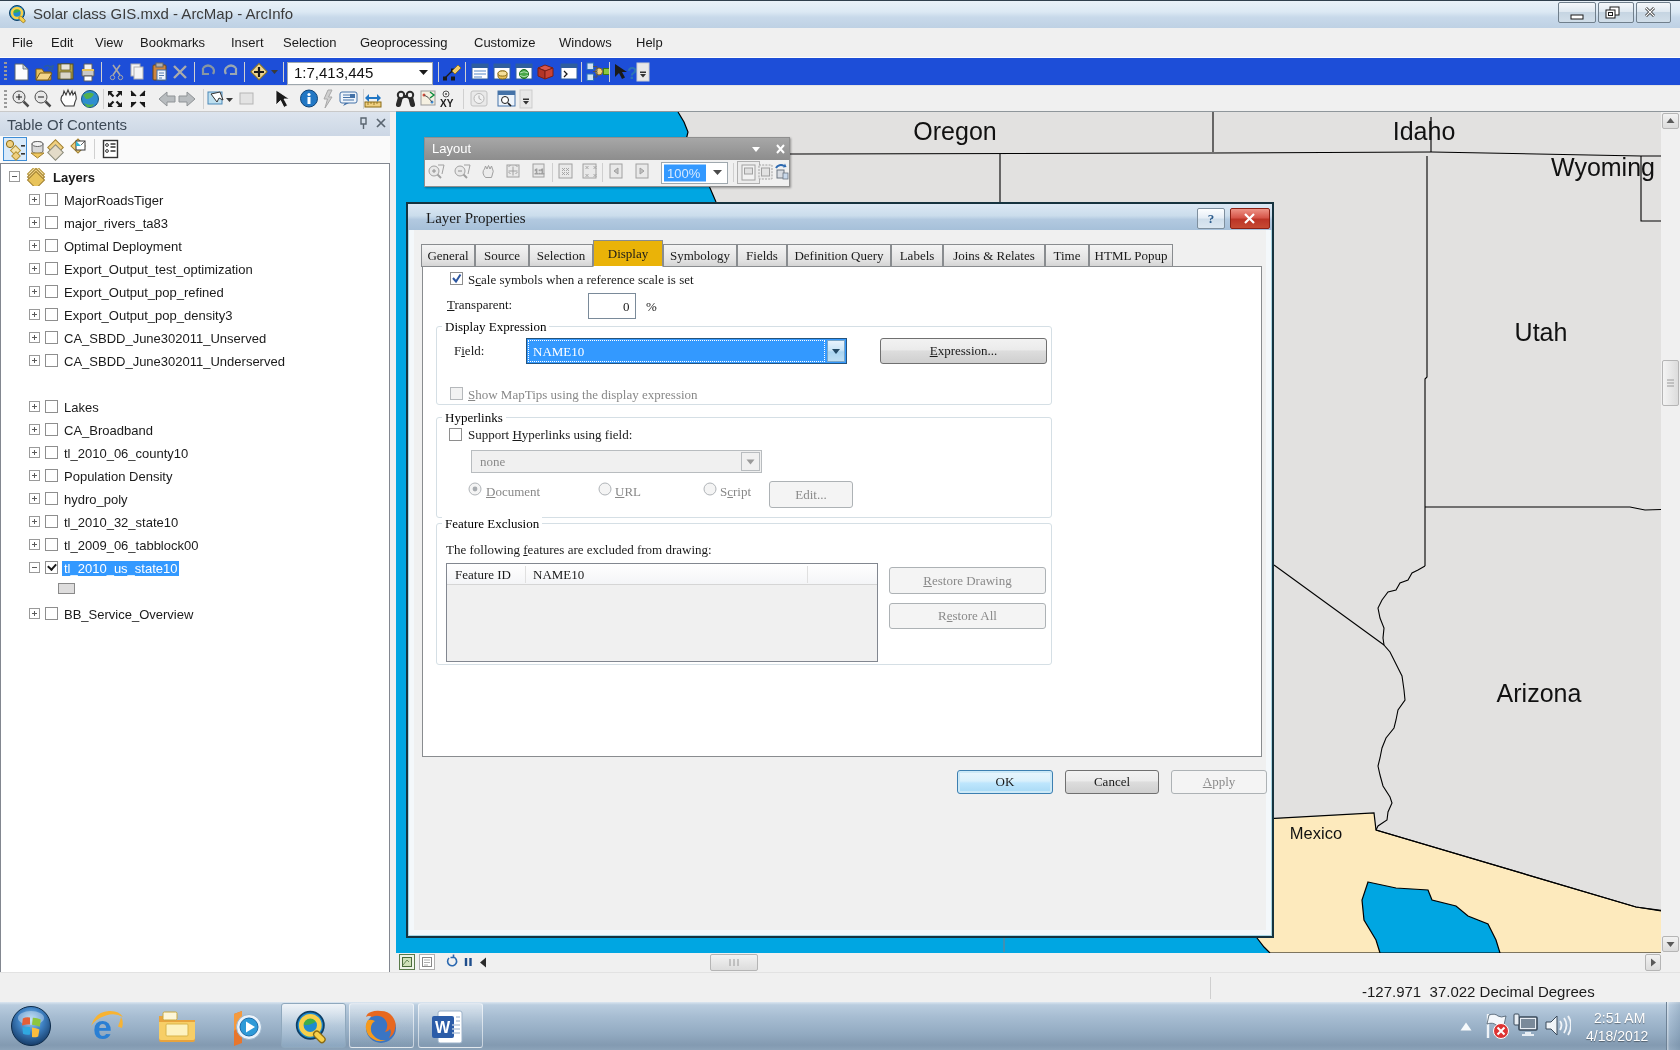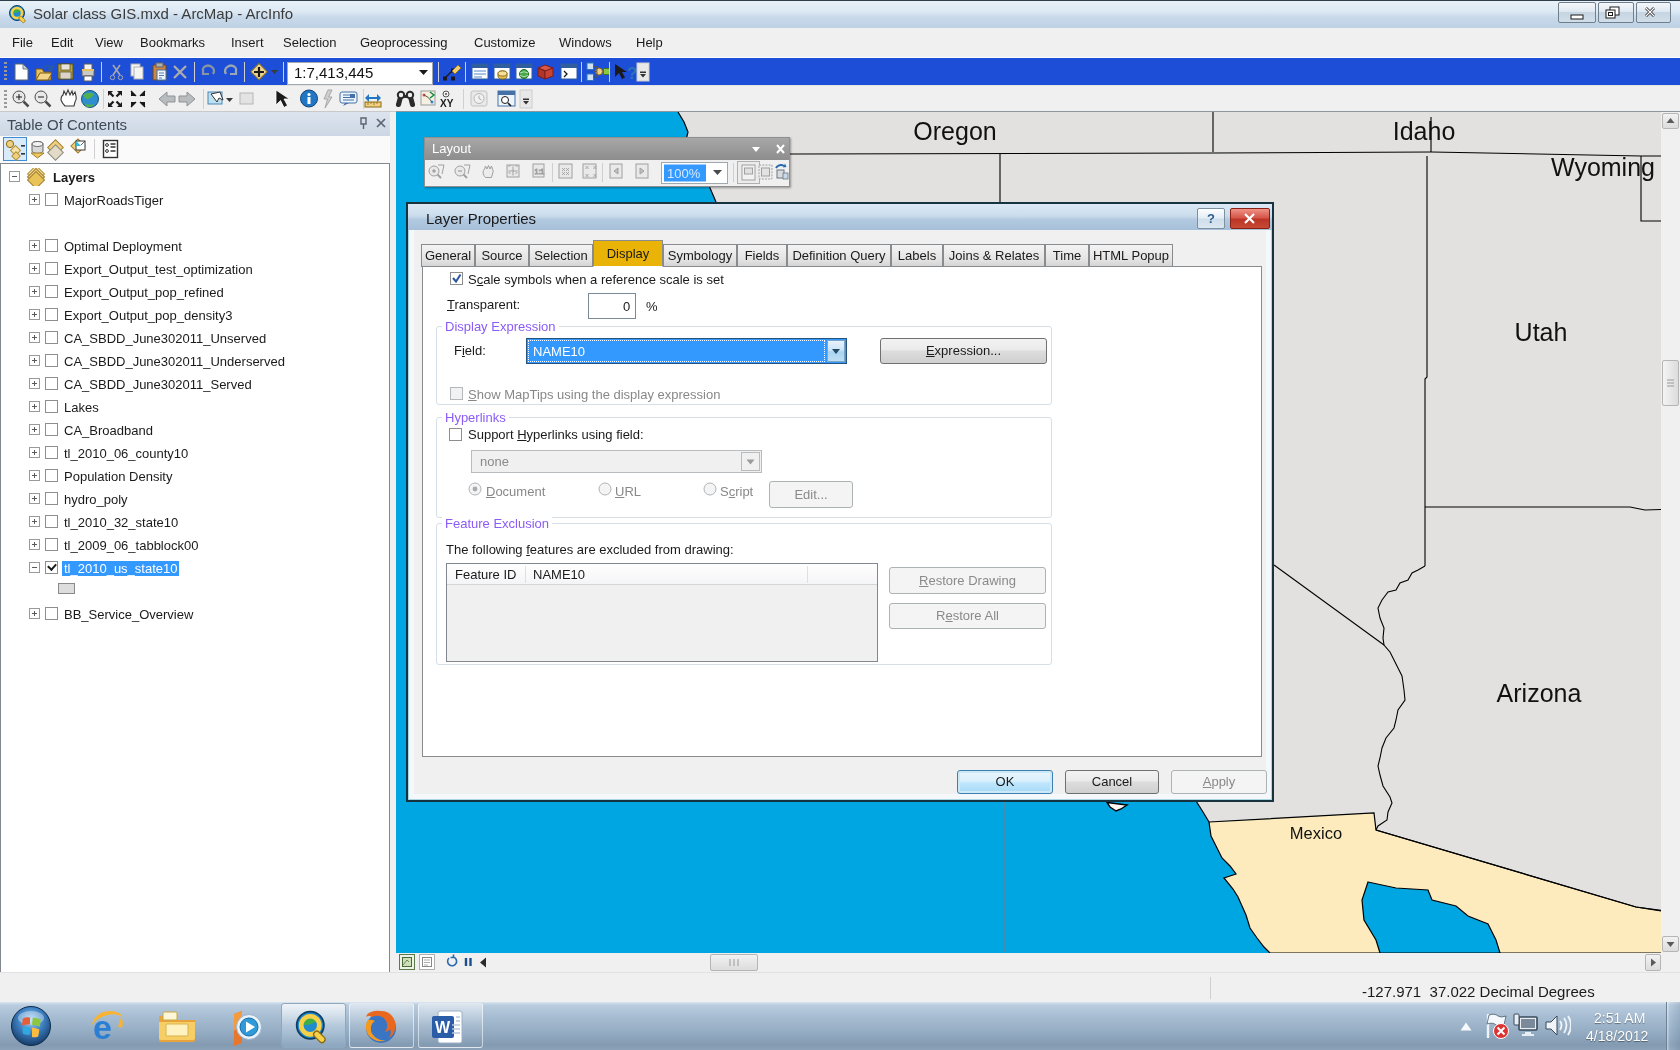--- a/index.html
+++ b/index.html
@@ -43,30 +43,30 @@
 .sbtn { position:absolute; background:linear-gradient(#f2f2f2,#dcdcdc); border:1px solid #b5b5b5; border-radius:2px; }
 #statusbar { left:0; top:972px; width:1680px; height:30px; background:#f0f0f0; border-top:1px solid #e2e2e2; }
 #coords { position:absolute; left:1362px; top:10px; font-size:15px; color:#1a1a1a; }
 
 #layouttb { left:424px; top:137px; width:366px; height:50px; background:#f0f0f0;
   border:1px solid #8f8f8f; box-shadow:1px 1px 2px rgba(0,0,0,.35); }
 #layouttb .cap { position:absolute; left:0; top:0; width:364px; height:22px;
   background:linear-gradient(#a7a7a7,#8d8d8d); color:#fff; font-size:13px; }
 #layouttb .cap span { position:absolute; left:7px; top:3px; }
 
-#dlg { left:406px; top:202px; width:868px; height:600px;
-  background:#f0f0f0; border:2px solid #16333f; box-shadow:inset 0 0 0 1px #a9d6e4, inset 0 0 0 6px #f4f8fb; }
+#dlg { left:406px; top:202px; width:868px; height:736px;
+  background:#f0f0f0; border:2px solid #16333f; box-shadow:inset 0 0 0 1px #a9d6e4, inset 0 0 0 6px #f4f8fb;font-family:Liberation Serif, serif; }
 #dlgcap { position:absolute; left:0; top:0; width:864px; height:26px;
   background:linear-gradient(#dce8f4 0%,#cbddec 45%,#b2c9e0 60%,#a6c0d9 100%); }
 #dlgcap span { position:absolute; left:18px; top:6px; font-size:15px; color:#1a1a1a; }
 .tab { position:absolute; top:40px; height:23px; background:linear-gradient(#f4f4f4,#e2e2e2 70%,#d2d2d2);
   border:1px solid #898c8f; border-bottom:none; font-size:13px; color:#1a1a1a; text-align:center; }
 #tabpage { position:absolute; left:14px; top:62px; width:840px; height:491px; background:#fff; border:1px solid #898c8f; }
 .gbox { position:absolute; border:1px solid #d5dfe5; border-radius:3px; }
-.glabel { position:absolute; font-size:13px; color:#8b5cf6; background:#fff; padding:0 3px; }
+.glabel { position:absolute; font-size:13px; color:#000000; background:#fff; padding:0 3px; }
 .dcb { position:absolute; width:13px; height:13px; border:1px solid #8e8e8e; background:linear-gradient(#fefefe,#e8e8e8); }
 .btn { position:absolute; background:linear-gradient(#f2f2f2,#ebebeb 45%,#dddddd 50%,#cfcfcf);
   border:1px solid #707070; border-radius:3px; font-size:13px; color:#1a1a1a; text-align:center; }
 .btn.dis { background:#f4f4f4; border-color:#adb2b5; color:#8a8a8a; }
 .combo-dis { position:absolute; background:#f0f0f0; border:1px solid #b8bcbf; }
 
 #taskbar { left:0; top:1002px; width:1680px; height:48px;
   background:linear-gradient(#dbe6f0 0%,#bacddf 6%,#a7bdd2 30%,#93abc2 65%,#839ab1 90%,#8ca3b9 100%); }
 .appbox { position:absolute; top:1px; width:65px; height:45px; border:1px solid rgba(255,255,255,.55);
   border-radius:3px; background:linear-gradient(rgba(255,255,255,.45),rgba(255,255,255,.12) 50%,rgba(120,150,180,.15)); }
@@ -372,20 +372,28 @@
       <span class="tlabel" style="left:52px;font-weight:bold">Layers</span>
     </div>
     <div class="trow" style="top:25px">
         <div class="plusbox" style="left:28px;top:5px">
           <i></i>
           <b></b>
         </div>
         <div class="cb" style="left:44px;top:4px"></div>
         <span class="tlabel">MajorRoadsTiger</span>
       </div>
+    <div class="trow" style="top:48px">
+        <div class="plusbox" style="left:28px;top:5px">
+          <i></i>
+          <b></b>
+        </div>
+        <div class="cb" style="left:44px;top:4px"></div>
+        <span class="tlabel">major_rivers_ta83</span>
+      </div>
     <div class="trow" style="top:71px">
         <div class="plusbox" style="left:28px;top:5px">
           <i></i>
           <b></b>
         </div>
         <div class="cb" style="left:44px;top:4px"></div>
         <span class="tlabel">Optimal Deployment</span>
       </div>
     <div class="trow" style="top:94px">
         <div class="plusbox" style="left:28px;top:5px">
@@ -419,28 +427,20 @@
         <div class="cb" style="left:44px;top:4px"></div>
         <span class="tlabel">CA_SBDD_June302011_Unserved</span>
       </div>
     <div class="trow" style="top:186px">
         <div class="plusbox" style="left:28px;top:5px">
           <i></i>
           <b></b>
         </div>
         <div class="cb" style="left:44px;top:4px"></div>
         <span class="tlabel">CA_SBDD_June302011_Underserved</span>
-      </div>
-    <div class="trow" style="top:209px">
-        <div class="plusbox" style="left:28px;top:5px">
-          <i></i>
-          <b></b>
-        </div>
-        <div class="cb" style="left:44px;top:4px"></div>
-        <span class="tlabel">CA_SBDD_June302011_Served</span>
       </div>
     <div class="trow" style="top:232px">
         <div class="plusbox" style="left:28px;top:5px">
           <i></i>
           <b></b>
         </div>
         <div class="cb" style="left:44px;top:4px"></div>
         <span class="tlabel">Lakes</span>
       </div>
     <div class="trow" style="top:255px">

